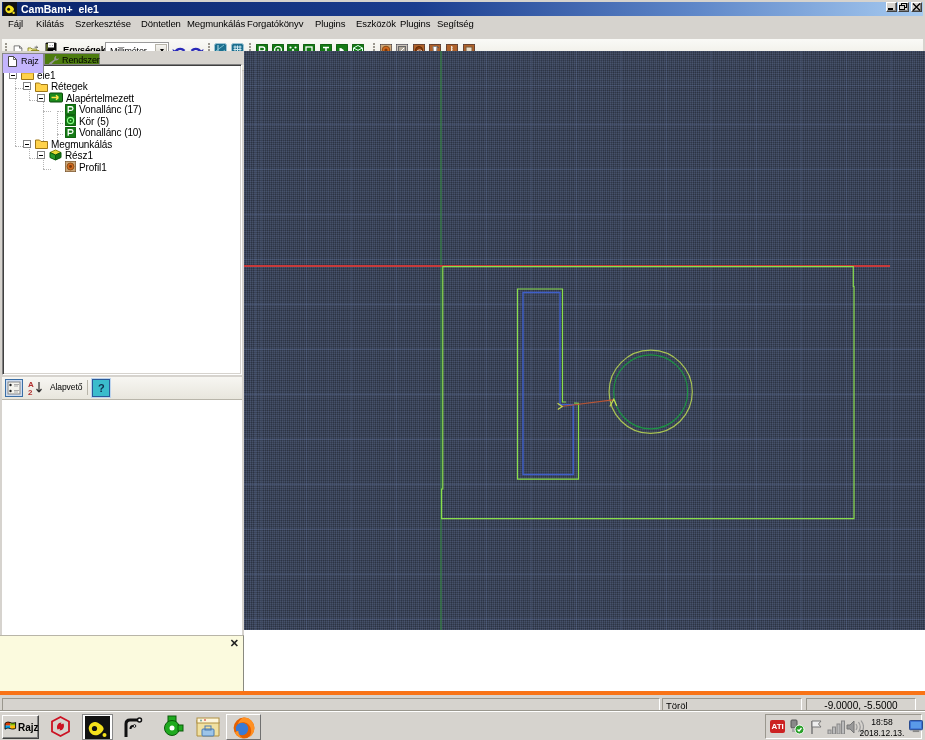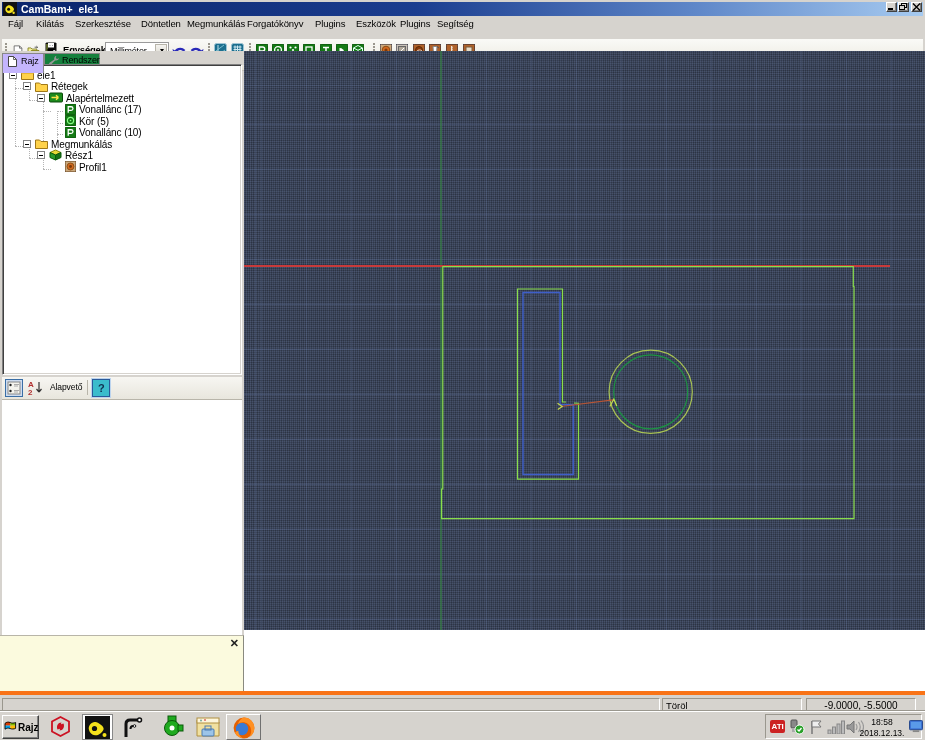--- a/index.html
+++ b/index.html
@@ -194,21 +194,21 @@
     </svg>
 </div>
 <div class="abs" id="tabrow">
 <div class="tab" style="left:0px;top:2px;width:42px;height:20px;background:#c4b5fd;z-index:2">
   <svg style="position:absolute;left:5px;top:2px" width="9" height="11" viewBox="0 0 9 11">
         <path d="M0.5 0.5 h5 l3 3 v7 h-8 z" fill="#fff" stroke="#444"></path>
         <path d="M5.5 .5 v3 h3" fill="none" stroke="#444" stroke-width=".8"></path>
       </svg>
   <span style="position:absolute;left:18px;top:1.5px">Rajz</span>
 </div>
-<div class="tab" style="left:42px;top:2px;width:56px;height:12px;background:#15803d">
+<div class="tab" style="left:42px;top:2px;width:56px;height:12px;background:#4d7c0f">
   <svg style="position:absolute;left:3px;top:1px" width="12" height="11" viewBox="0 0 12 11">
         <path d="M0.8 8.2 L2.6 10 L7.2 5.4 C8.8 5.9 10.5 5 11 3.3 L8.9 3.9 L7.8 2.8 L8.4 0.7 C6.7 1.2 5.8 2.9 6.3 4.5 Z" fill="#969696"></path>
       </svg>
   <span style="position:absolute;left:17px;top:0.5px">Rendszer</span>
 </div>
 </div>
 <div class="abs" id="treebox">
 <div class="vline" style="left:12px;top:12px;height:69px"></div>
 <div class="vline" style="left:26px;top:24px;height:11px"></div>
 <div class="vline" style="left:26px;top:82px;height:11px"></div>

